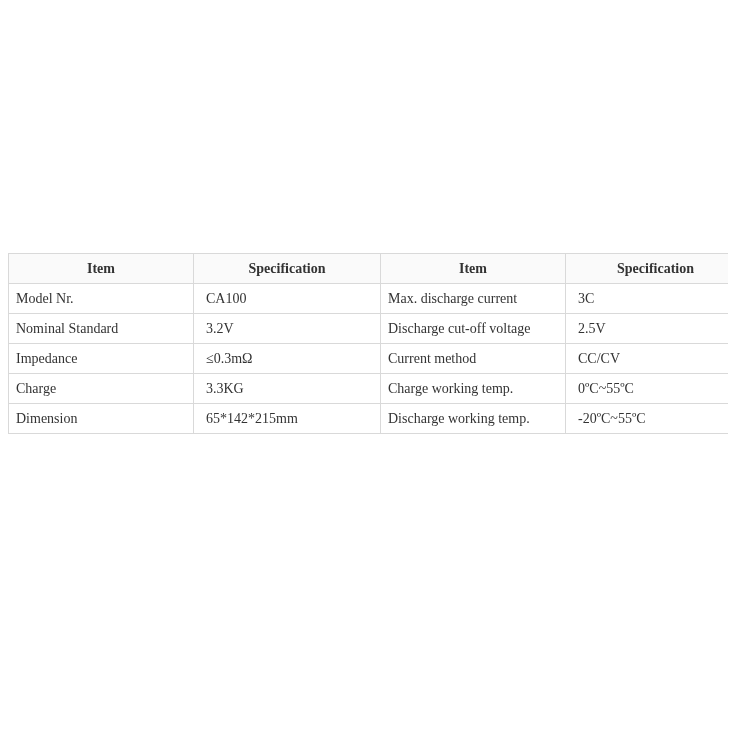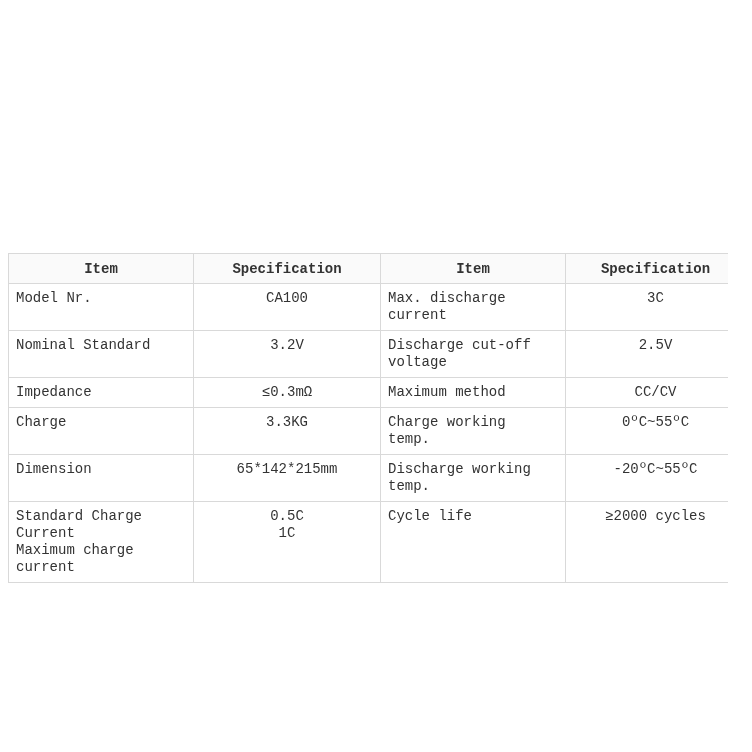--- a/index.html
+++ b/index.html
@@ -10,21 +10,21 @@
     --body-text-color: #333333;
   }
   * { margin: 0; padding: 0; box-sizing: border-box; }
   html, body { background: var(--page-bg); }
   .page {
     position: relative;
     width: 728px;
     height: 752px;
     background: var(--page-bg);
     overflow: hidden;
-    font-family: Liberation Mono, monospace;
+    font-family: Liberation Serif, serif;
   }
   table.spec-table {
     position: absolute;
     left: 8px;
     top: 253px;
     width: 737px;
     border-collapse: collapse;
     table-layout: fixed;
   }
   .spec-table col.c1 { width: 185px; }
@@ -46,21 +46,21 @@
     vertical-align: middle;
     padding: 0 4px;
   }
   .spec-table td {
     vertical-align: top;
     line-height: 17px;
     padding: 6px 12px 6px 7px;
     white-space: pre-line;
     text-align: left;
   }
-  .spec-table td.spec-cell { padding-left: 12px; text-align: center; }
+  .spec-table td.spec-cell { padding-left: 12px; }
 </style>
 </head>
 <body>
 
 <div class="page">
   <table class="spec-table">
     <colgroup>
       <col class="c1">
         <col class="c2">
         <col class="c3">
@@ -83,38 +83,30 @@
       </tr>
       <tr>
         <td class="item-cell">Nominal Standard</td>
         <td class="spec-cell">3.2V</td>
         <td class="item-cell">Discharge cut-off voltage</td>
         <td class="spec-cell">2.5V</td>
       </tr>
       <tr>
         <td class="item-cell">Impedance</td>
         <td class="spec-cell">≤0.3mΩ</td>
-        <td class="item-cell">Maximum method</td>
+        <td class="item-cell">Current method</td>
         <td class="spec-cell">CC/CV</td>
       </tr>
       <tr>
         <td class="item-cell">Charge</td>
         <td class="spec-cell">3.3KG</td>
         <td class="item-cell">Charge working temp.</td>
         <td class="spec-cell">0ºC~55ºC</td>
       </tr>
       <tr>
         <td class="item-cell">Dimension</td>
         <td class="spec-cell">65*142*215mm</td>
         <td class="item-cell">Discharge working temp.</td>
         <td class="spec-cell">-20ºC~55ºC</td>
       </tr>
-      <tr>
-        <td class="item-cell">Standard Charge Current
-Maximum charge current</td>
-        <td class="spec-cell">0.5C
-1C</td>
-        <td class="item-cell">Cycle life</td>
-        <td class="spec-cell">≥2000 cycles</td>
-      </tr>
     </tbody>
   </table>
 </div>
 
 </body></html>

